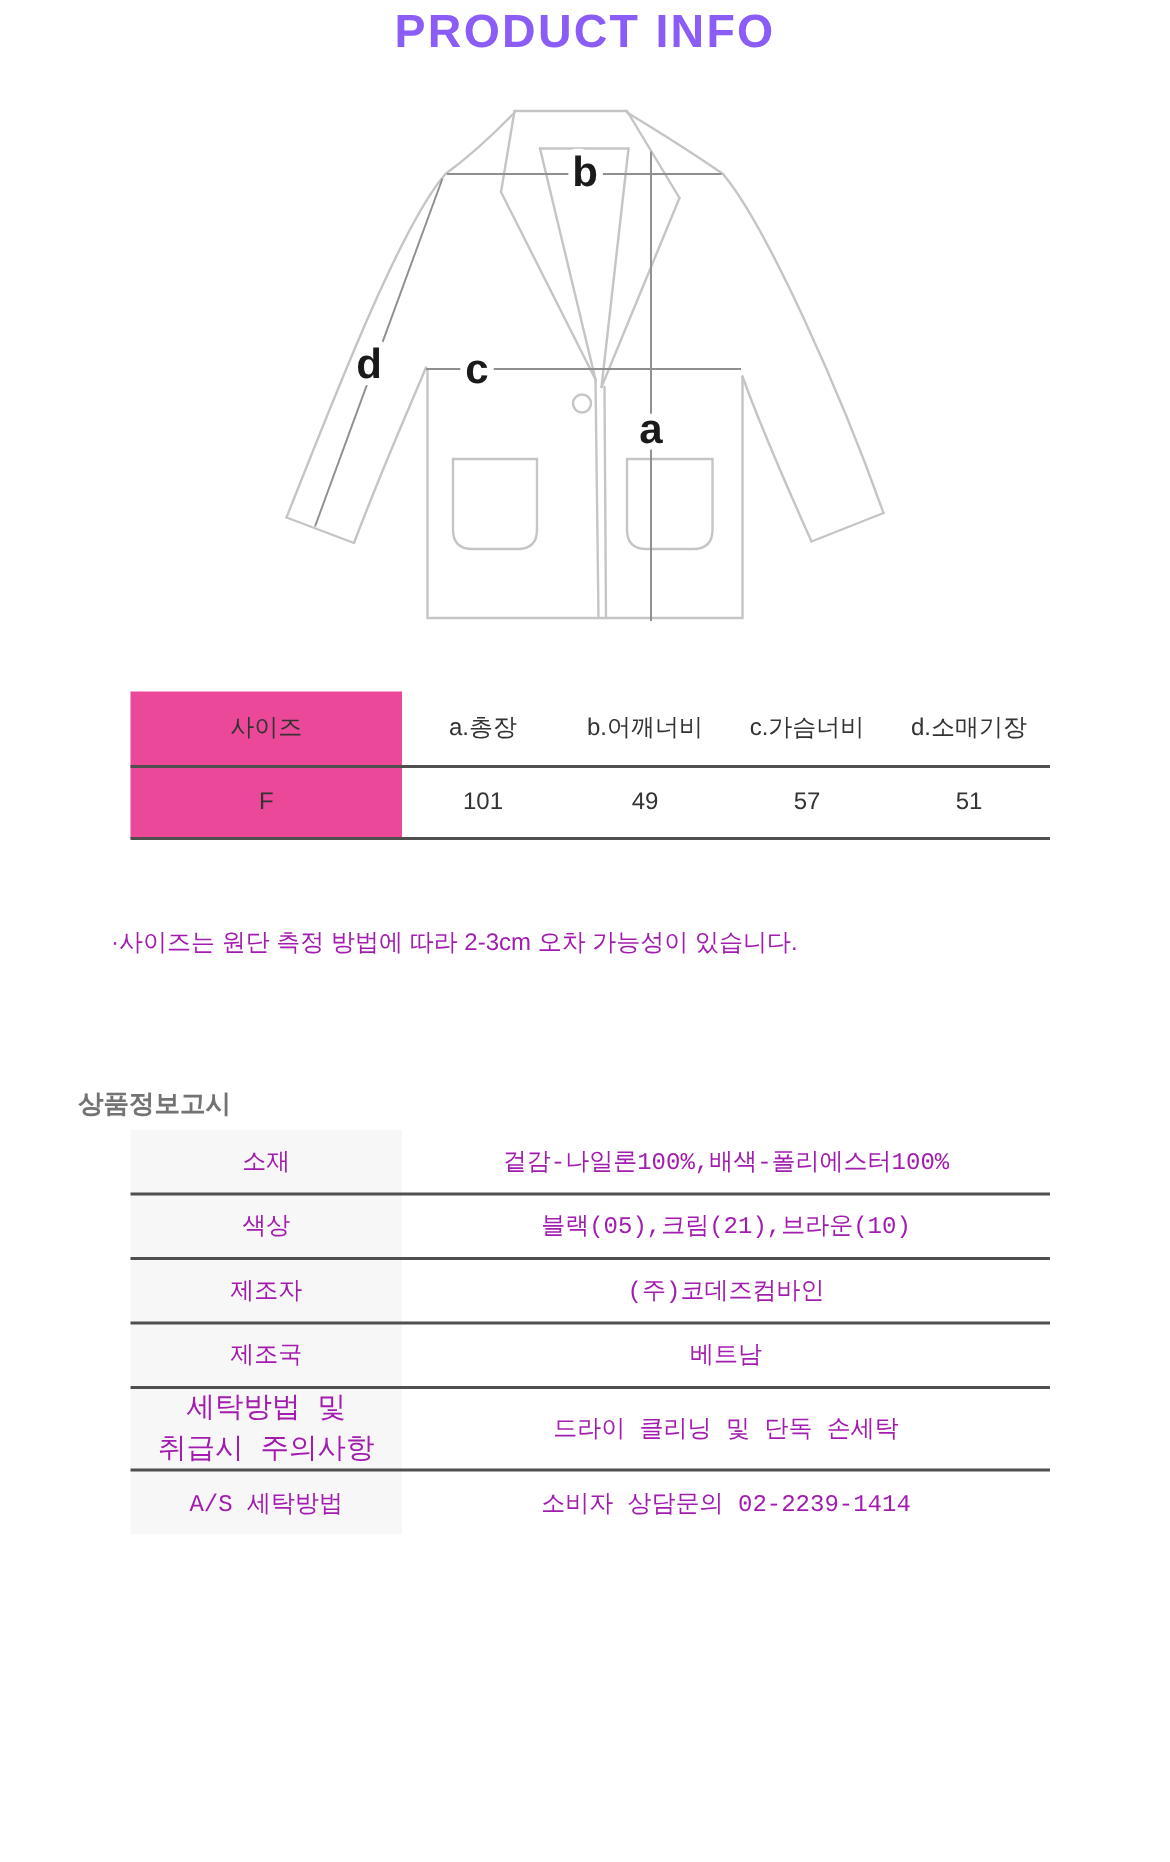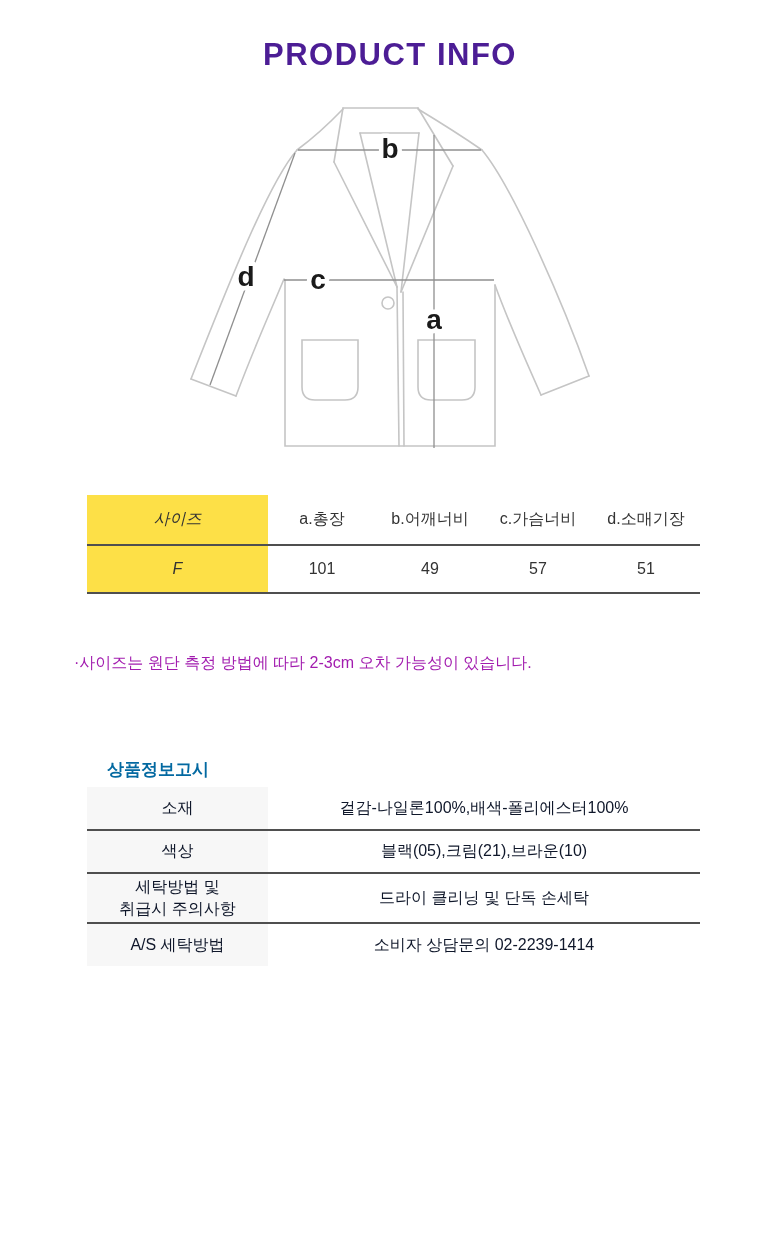--- a/index.html
+++ b/index.html
@@ -3,51 +3,51 @@
 <meta charset="utf-8">
 <style>
   * { margin:0; padding:0; box-sizing:border-box; }
   html,body { background:#ffffff; }
   body {
     width:780px; height:1241px; margin:0 auto; overflow:hidden;
     font-family:"Liberation Sans","DejaVu Sans",sans-serif;
     color:#333;
   }
   .page-title {
-    margin-top:34px; text-align:center;
-    font-size:31px; font-weight:600; letter-spacing:1.5px; color:#4c1d95;
+    text-align:center;
+    font-size:31px; font-weight:600; letter-spacing:1.5px; color:#8b5cf6;
     line-height:42px;
   }
   .diagram-wrap { width:440px; height:400px; margin:12px 0 0 170px; }
   .diagram-wrap svg { display:block; }
 
   
   table { border-collapse:collapse; table-layout:fixed; }
   .size-table { width:613px; margin:7px 0 0 87px; }
   .size-table th, .size-table td {
     text-align:center; vertical-align:middle; font-size:16px; color:#333; font-weight:400;
   }
   .size-table thead tr { height:50px; border-bottom:2px solid #4f4f4f; }
   .size-table tbody tr { height:48px; border-bottom:2px solid #4f4f4f; }
   .size-table th { font-weight:500; }
-  .label-bg { background:#fde047;font-style:italic; }
+  .label-bg { background:#ec4899; }
 
   
   .size-notes { margin:55px 0 0 74px; }
   .size-notes .note-line { font-size:16px; line-height:27px; color:#a21caf; }
 
   
-  .notice-heading { margin:82px 0 0 107px; font-size:17px; font-weight:700; color:#0369a1; }
+  .notice-heading { margin:82px 0 0 52px; font-size:17px; font-weight:700; color:#737373; }
   .notice-table { width:613px; margin:6px 0 0 87px; }
   .notice-table tr { height:43px; border-bottom:2px solid #4f4f4f; }
   .notice-table tr.tall { height:50px; }
   .notice-table tr:last-child { border-bottom:none; }
-  .notice-table td { text-align:center; vertical-align:middle; font-size:16px; color:#0f172a; }
+  .notice-table td { text-align:center; vertical-align:middle; font-size:16px; color:#a21caf;font-family:Liberation Mono, monospace; }
   .notice-table td.lbl { background:#f7f7f7; font-weight:500; white-space:pre-line; }
-  .notice-table td.lbl.small { font-size:16px; line-height:1.4;margin-top:20px; }
+  .notice-table td.lbl.small { font-size:19px; line-height:1.4;margin-top:20px; }
 
   
   .measure-label {
     font-family:"Liberation Sans","DejaVu Sans",sans-serif;
     font-size:28px; font-weight:700; fill:#1a1a1a;
     paint-order:stroke; stroke:#ffffff; stroke-width:9px; stroke-linejoin:round;
     text-anchor:middle;
   }
 </style>
 </head>
@@ -147,20 +147,28 @@
     </colgroup>
   <tbody>
     <tr>
       <td class="lbl">소재</td>
       <td>겉감-나일론100%,배색-폴리에스터100%</td>
     </tr>
     <tr>
       <td class="lbl">색상</td>
       <td>블랙(05),크림(21),브라운(10)</td>
     </tr>
+    <tr>
+      <td class="lbl">제조자</td>
+      <td>(주)코데즈컴바인</td>
+    </tr>
+    <tr>
+      <td class="lbl">제조국</td>
+      <td>베트남</td>
+    </tr>
     <tr class="tall">
       <td class="lbl small">세탁방법 및
 취급시 주의사항</td>
       <td>드라이 클리닝 및 단독 손세탁</td>
     </tr>
     <tr>
       <td class="lbl">A/S 세탁방법</td>
       <td>소비자 상담문의 02-2239-1414</td>
     </tr>
   </tbody>

